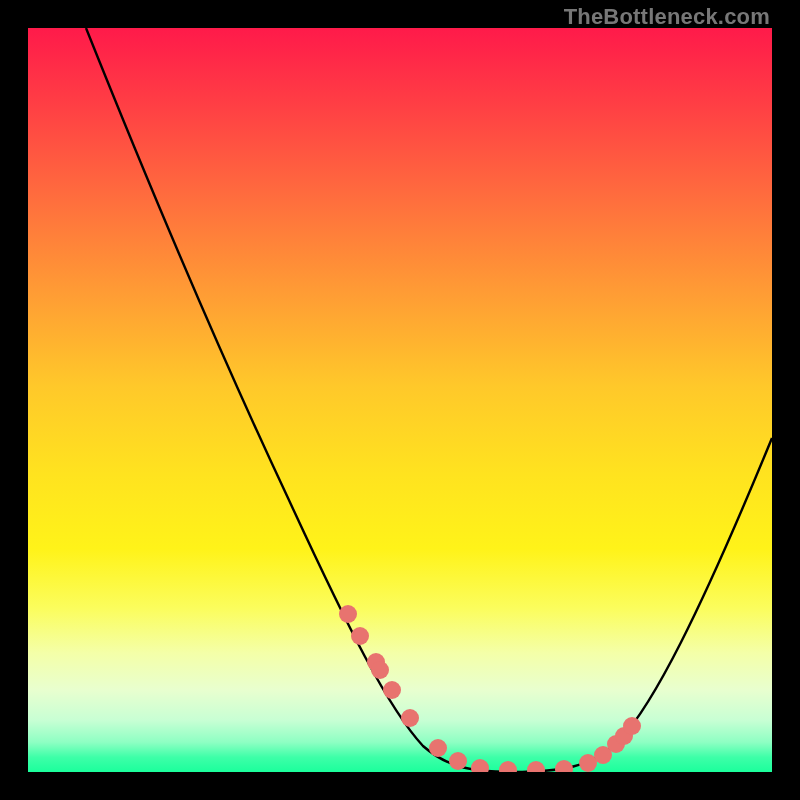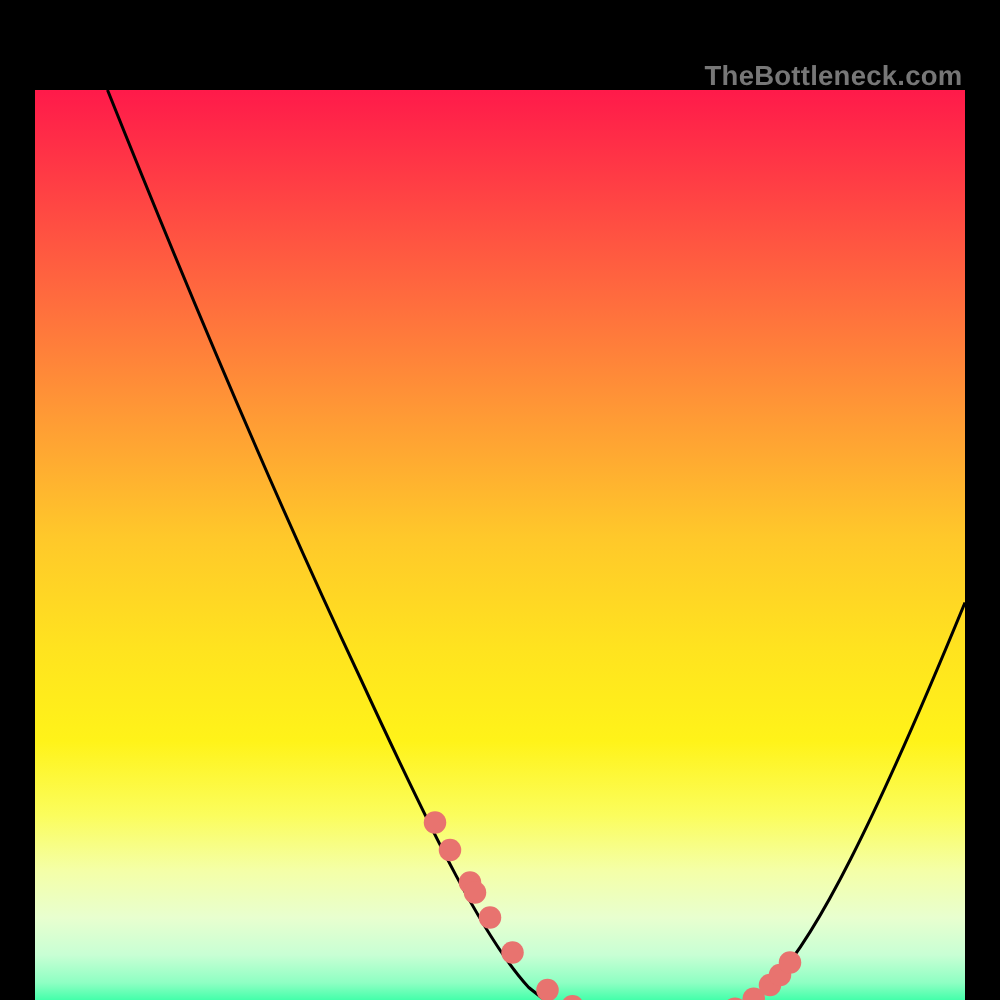--- a/index.html
+++ b/index.html
@@ -10,21 +10,20 @@
     overflow: hidden;
     background: #000;
     font-family: Arial, Helvetica, sans-serif;
   }
   .frame {
     position: absolute;
     top: 0; left: 0;
     width: 800px;
     height: 720px;
     background: #000;
-    margin-top: 44px;
   }
   .plot-area {
     position: absolute;
     top: 28px;
     left: 28px;
     width: 744px;
     height: 744px;
     overflow: hidden;
   }
   .gradient-bg {

